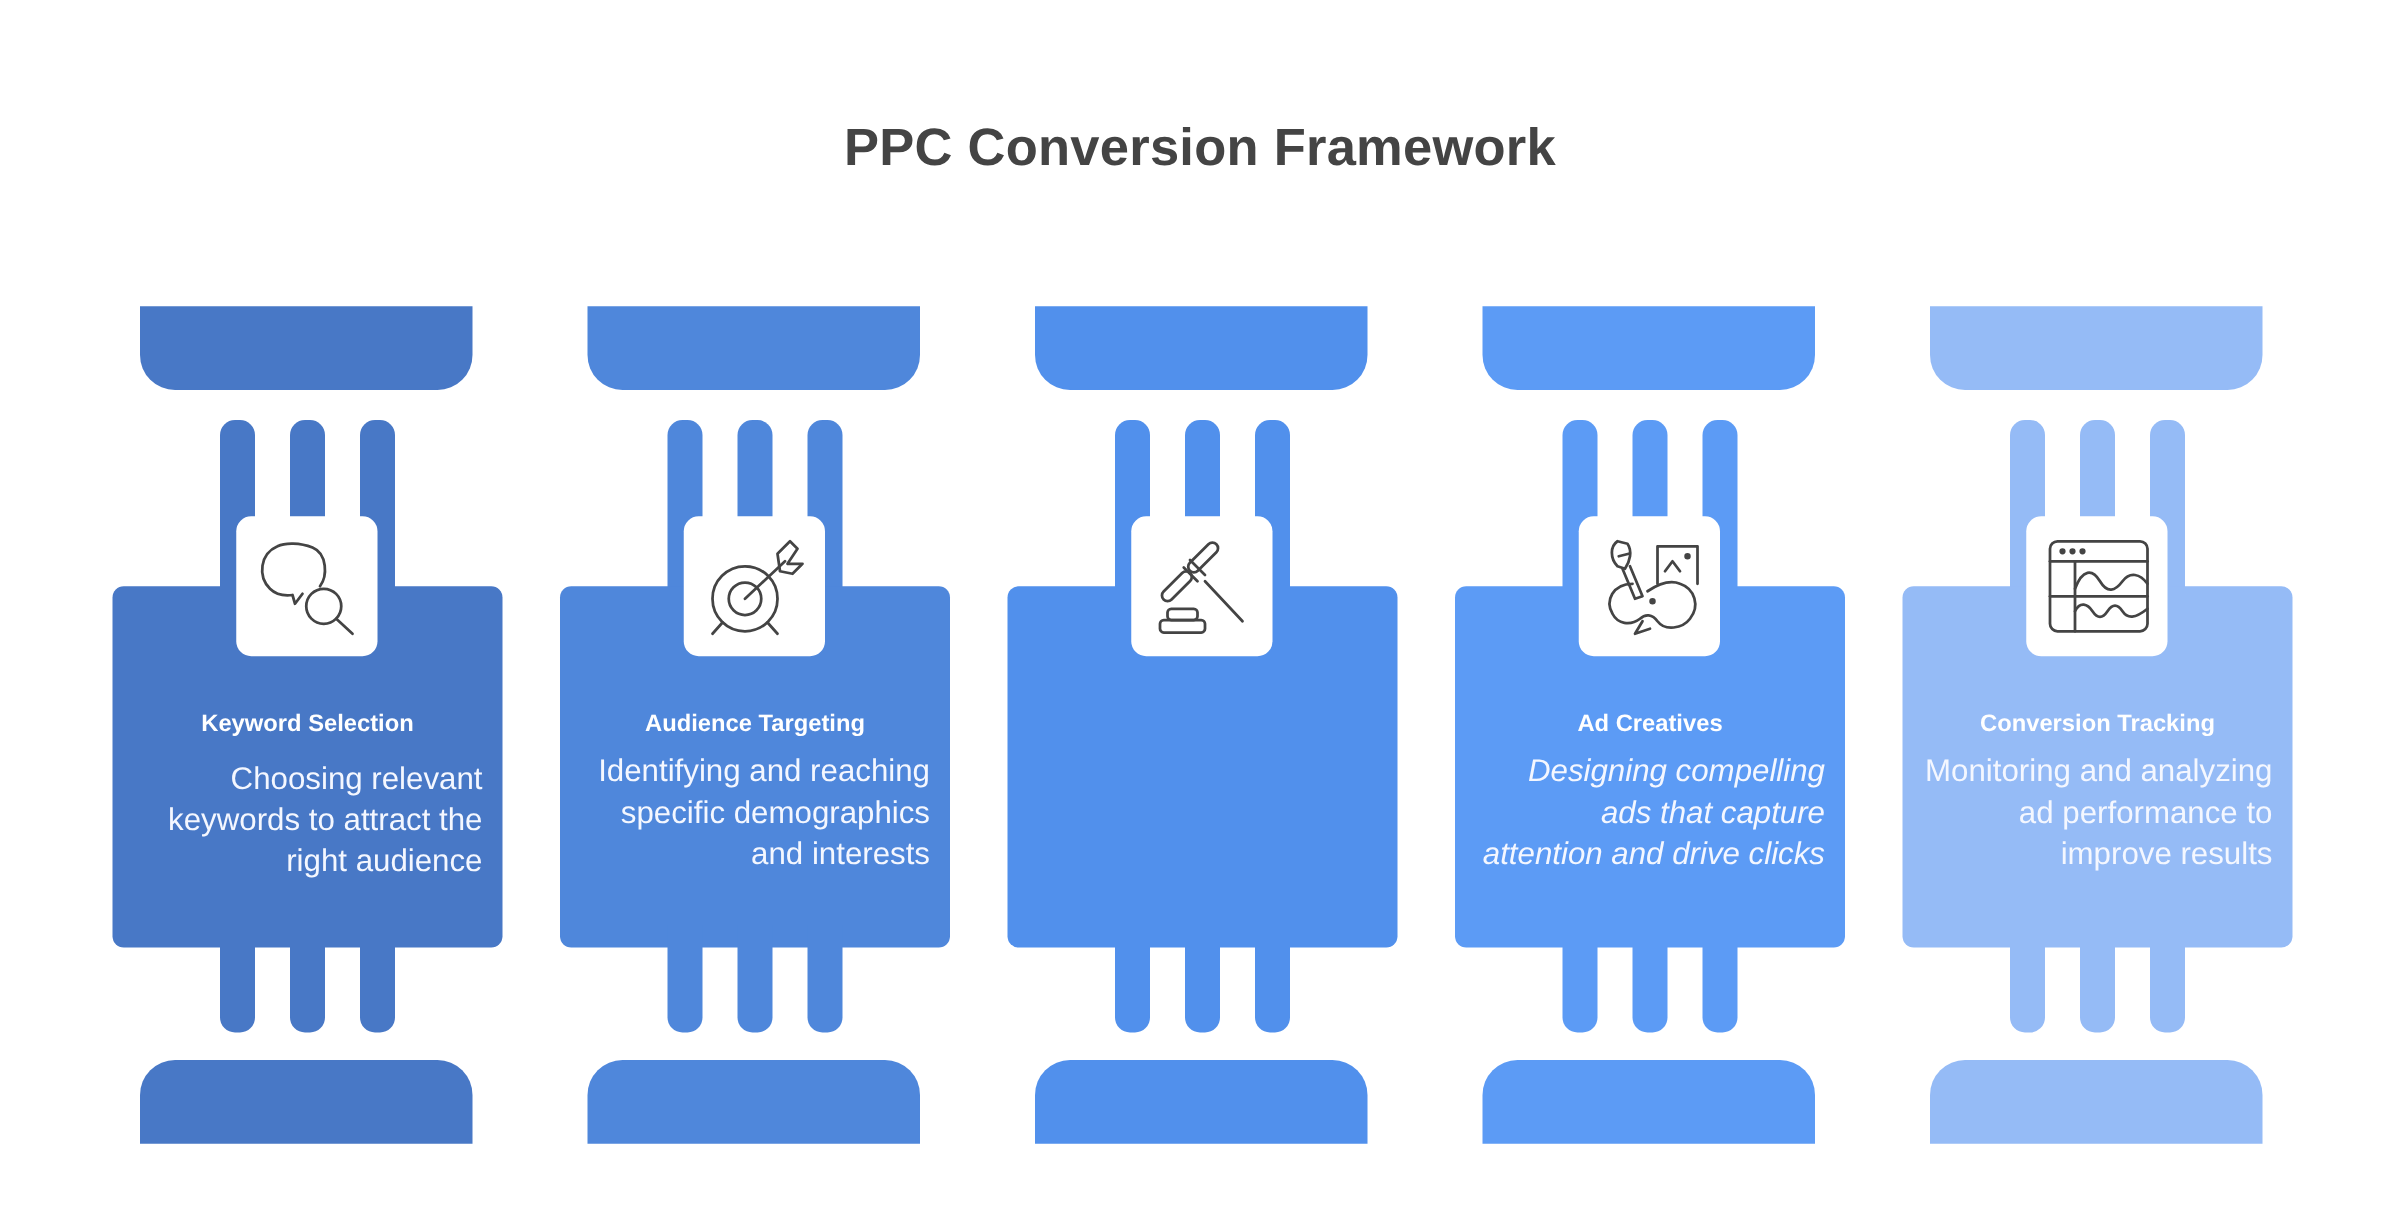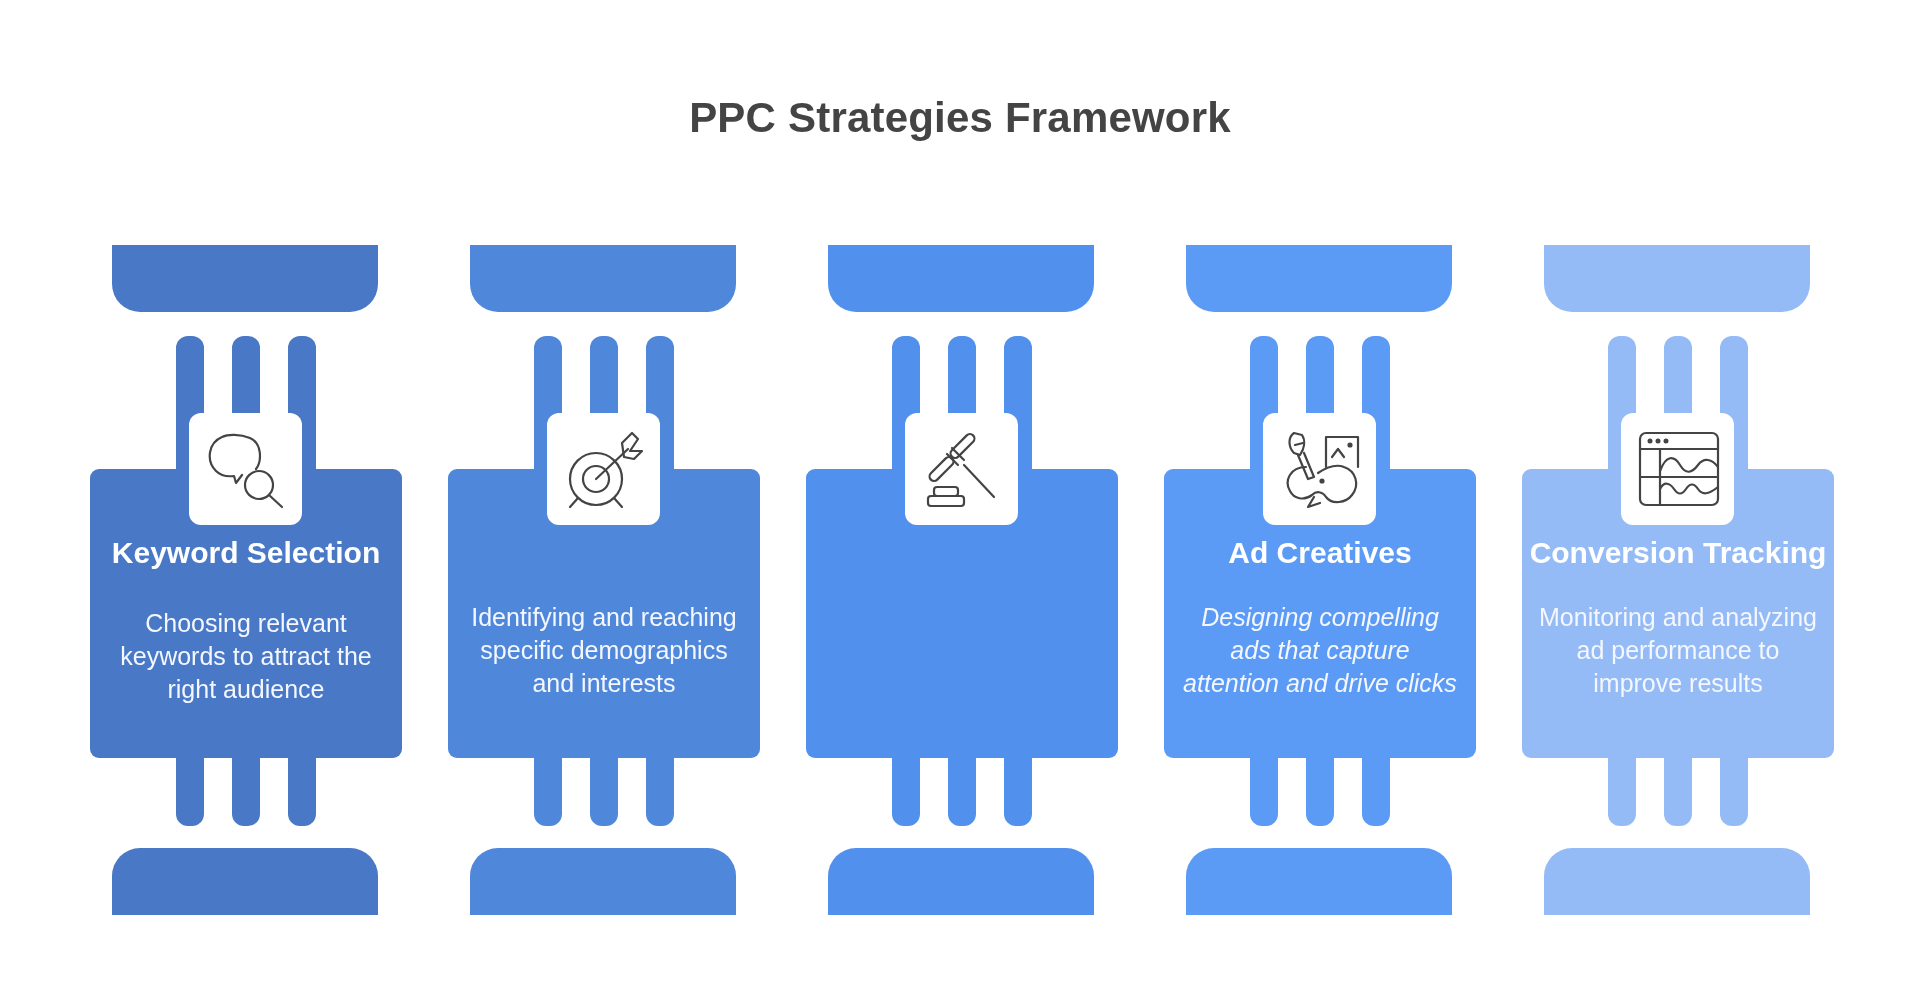--- a/index.html
+++ b/index.html
@@ -30,32 +30,32 @@
     position: absolute; left: 0; top: 469px; width: 312px; height: 289px;
     border-radius: 9px;
   }
   .icon-box {
     position: absolute; left: 99px; top: 413px; width: 113px; height: 112px;
     background: #ffffff; border-radius: 12px;
     display: flex; align-items: center; justify-content: center;
   }
   .icon-box svg { width: 96px; height: 96px; }
   .card-title {
-    position: absolute; left: 0; top: 536px; width: 312px; text-align: center;
-    font-size: 30px; font-weight: bold; color: #ffffff;
+    position: absolute; left: 0; top: 569px; width: 312px; text-align: center;
+    font-size: 19px; font-weight: bold; color: #ffffff;
   }
   .card-desc {
-    position: absolute; left: 16px; width: 280px; text-align: center;
+    position: absolute; left: 16px; width: 280px; text-align: right;
     font-size: 25px; line-height: 33px; color: #f4f7ff;
   }
 </style>
 </head>
 <body>
 
-<div class="title">PPC Strategies Framework</div>
+<div class="title">PPC Conversion Framework</div>
 
 <div class="pillar" style="left:90px;">
   <div class="cap-top" style="background:#4878c6;"></div>
   <div class="bar top b1" style="background:#4878c6;"></div>
   <div class="bar top b2" style="background:#4878c6;"></div>
   <div class="bar top b3" style="background:#4878c6;"></div>
   <div class="card" style="background:#4878c6;"></div>
   <div class="bar bottom b1" style="background:#4878c6;"></div>
   <div class="bar bottom b2" style="background:#4878c6;"></div>
   <div class="bar bottom b3" style="background:#4878c6;"></div>
@@ -84,20 +84,21 @@
   <div class="icon-box">
     <svg viewBox="0 0 96 96" fill="none" stroke="#444" stroke-width="2.2" stroke-linecap="round" stroke-linejoin="round">
       <circle cx="40" cy="58" r="26"></circle>
       <circle cx="40" cy="58" r="13"></circle>
       <line x1="40" y1="58" x2="72" y2="28"></line>
       <path d="M66 22 L76 12 L82 18 L74 30 L86 30 L78 38 L68 36 Z"></path>
       <line x1="22" y1="77" x2="14" y2="86"></line>
       <line x1="58" y1="77" x2="66" y2="86"></line>
     </svg>
   </div>
+  <div class="card-title">Audience Targeting</div>
   <div class="card-desc" style="top:601px;">Identifying and reaching specific demographics and interests</div>
 </div>
 
 <div class="pillar" style="left:806px;">
   <div class="cap-top" style="background:#5190ec;"></div>
   <div class="bar top b1" style="background:#5190ec;"></div>
   <div class="bar top b2" style="background:#5190ec;"></div>
   <div class="bar top b3" style="background:#5190ec;"></div>
   <div class="card" style="background:#5190ec;"></div>
   <div class="bar bottom b1" style="background:#5190ec;"></div>

